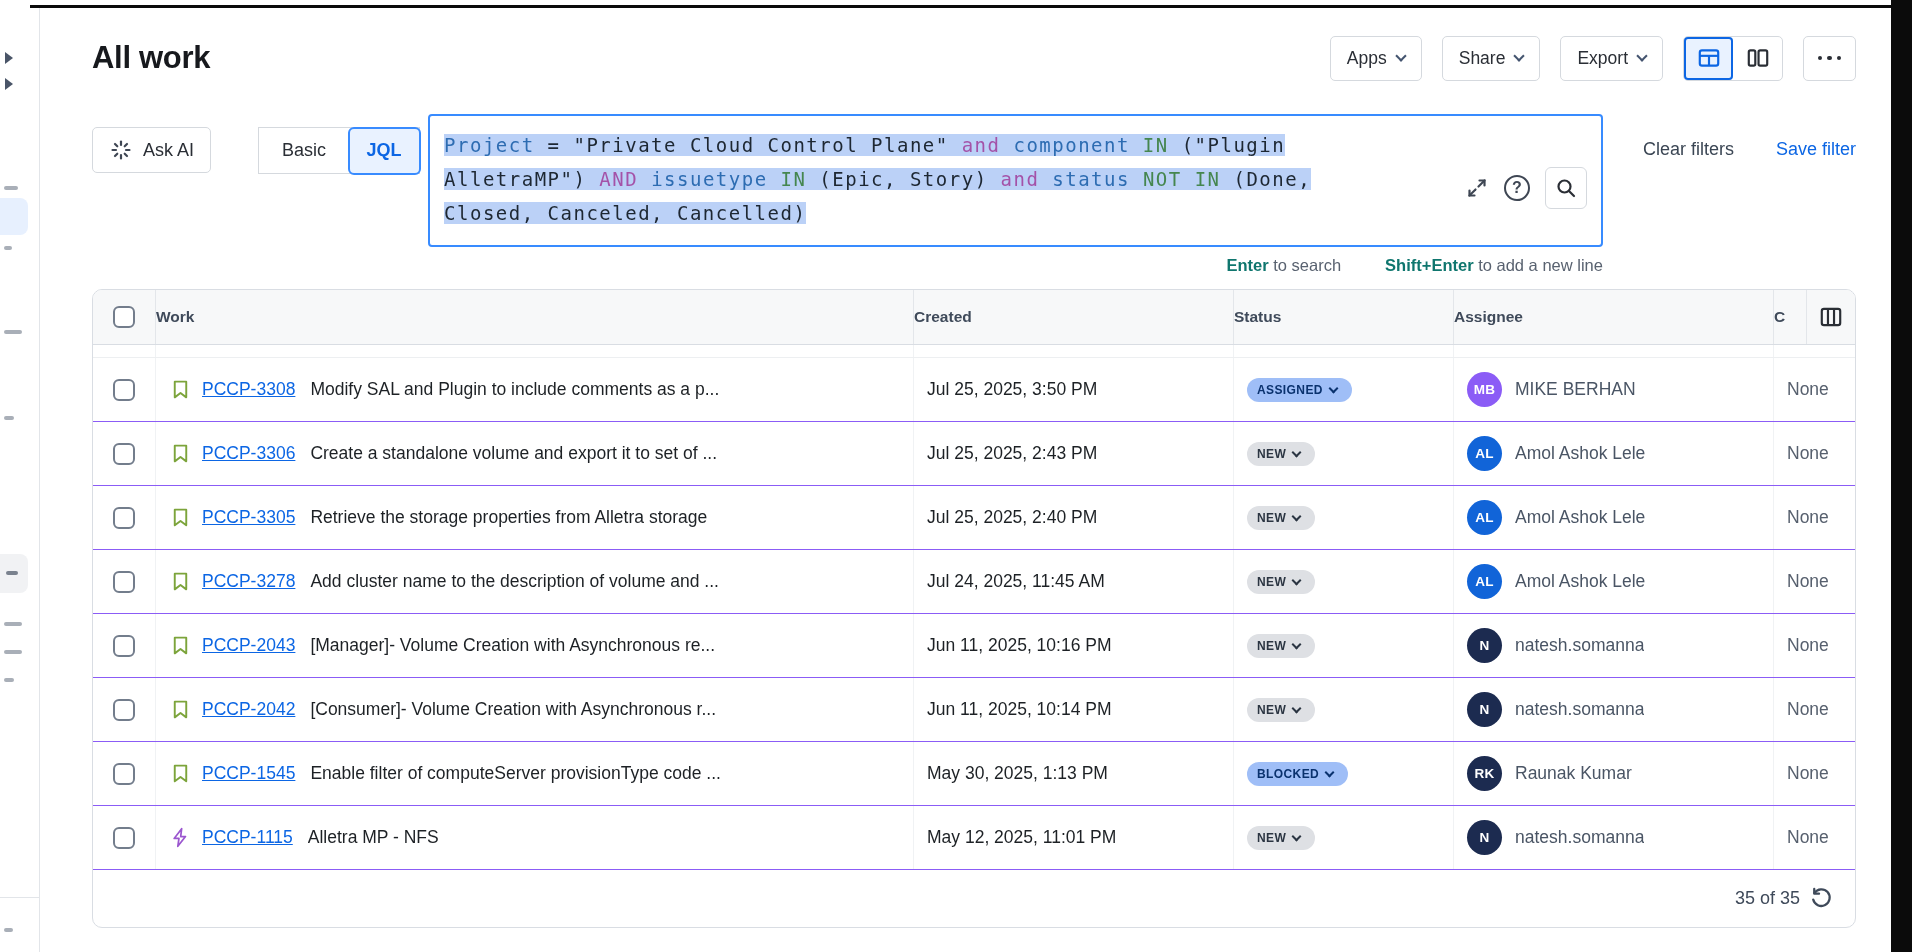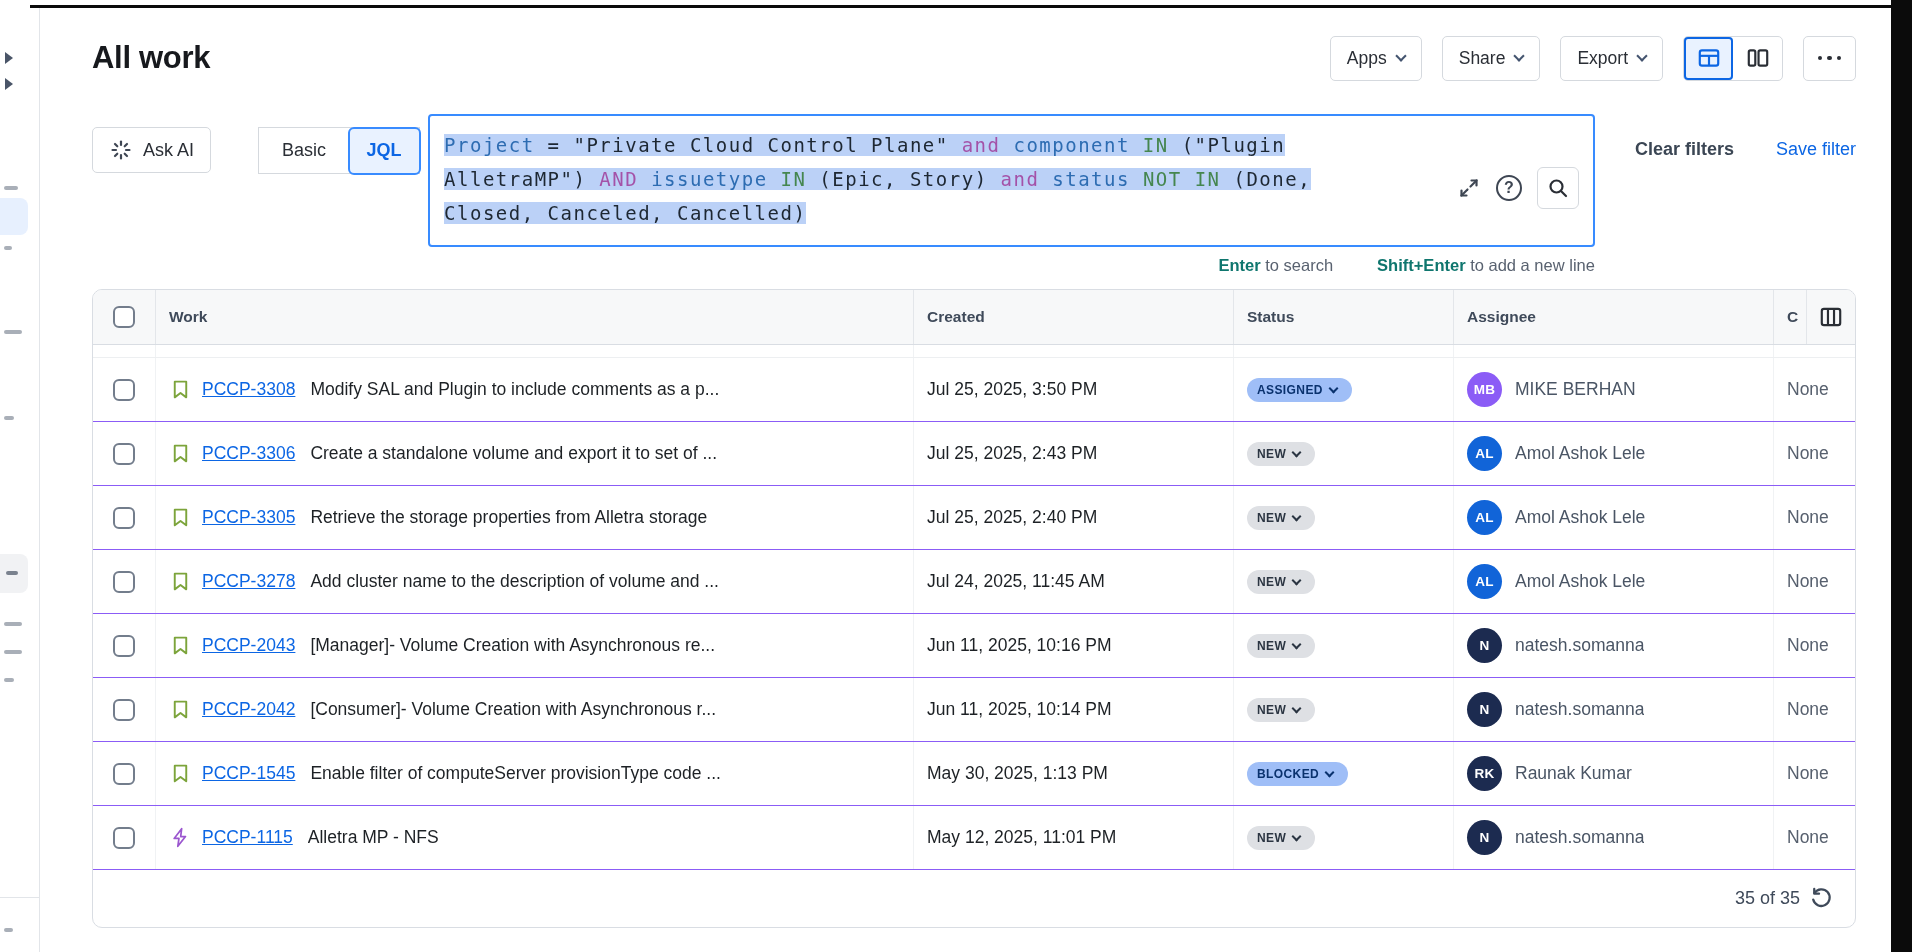--- a/index.html
+++ b/index.html
@@ -52,28 +52,28 @@
   .jql-line .sel { background:#BBD1F7; }
   .tk-field { color:#2D6CB2; } .tk-kw { color:#A452A8; } .tk-op { color:#45864F; } .tk-plain { color:#1D2732; }
   .jql-actions { display:flex; align-items:center; gap:15px; margin-left:12px; margin-top:14px; }
   .icon-plain { background:none; border:none; cursor:pointer; display:flex; align-items:center; }
   .help-circ { width:26px; height:26px; border:2px solid #3E4653; border-radius:50%; display:flex; align-items:center; justify-content:center;
                font-size:16px; font-weight:700; color:#3E4653; cursor:pointer; }
   .search-btn { width:42px; height:42px; border:1.5px solid #D5D9DE; border-radius:6px; background:#fff; display:flex;
                 align-items:center; justify-content:center; cursor:pointer; }
   .hints { display:flex; justify-content:flex-end; gap:44px; margin-top:9px; font-size:16.5px; color:#596270; }
   .hints b { color:#0f766e; }
-  .clear-btn { margin-left:40px; margin-top:25px; font-size:18px; color:#3B4654; background:none; border:none; cursor:pointer; font-family:inherit;font-weight:bold; }
+  .clear-btn { margin-left:40px; margin-top:25px; font-size:18px; color:#3B4654; background:none; border:none; cursor:pointer; font-family:inherit; }
   .save-btn { margin-left:42px; margin-top:25px; font-size:18px; color:#0C66E4; background:none; border:none; cursor:pointer; font-family:inherit; }
 
   
   .worktable { margin-top:14px; border:1.5px solid #D9DDE3; border-radius:10px; overflow:hidden; background:#fff; }
   .thead { display:flex; background:#F7F8F9; height:55px; border-bottom:1.5px solid #D9DDE3; position:relative;
            font-weight:700; font-size:15.5px; color:#3F4A5A; }
-  .thead > .hc { display:flex; align-items:center; height:100%; padding-left:13px; overflow:hidden; }
+  .thead > .hc { display:flex; align-items:center; height:100%; overflow:hidden; }
   .thead > .hc + .hc { border-left:1.5px solid #E3E6EA; }
   .c-check { width:62px; flex:none; justify-content:center; padding-left:0 !important; }
   .c-work { width:758px; flex:none; }
   .c-created { width:320px; flex:none; }
   .c-status { width:220px; flex:none; }
   .c-assignee { width:320px; flex:none; }
   .c-last { flex:1; min-width:0; }
   .colcfg { position:absolute; right:0; top:0; bottom:0; width:49px; border-left:1.5px solid #E3E6EA; background:#F7F8F9;
             display:flex; align-items:center; justify-content:center; cursor:pointer; }
   .cb { width:22px; height:22px; border:2px solid #737D8C; border-radius:6px; background:#fff; cursor:pointer; }

